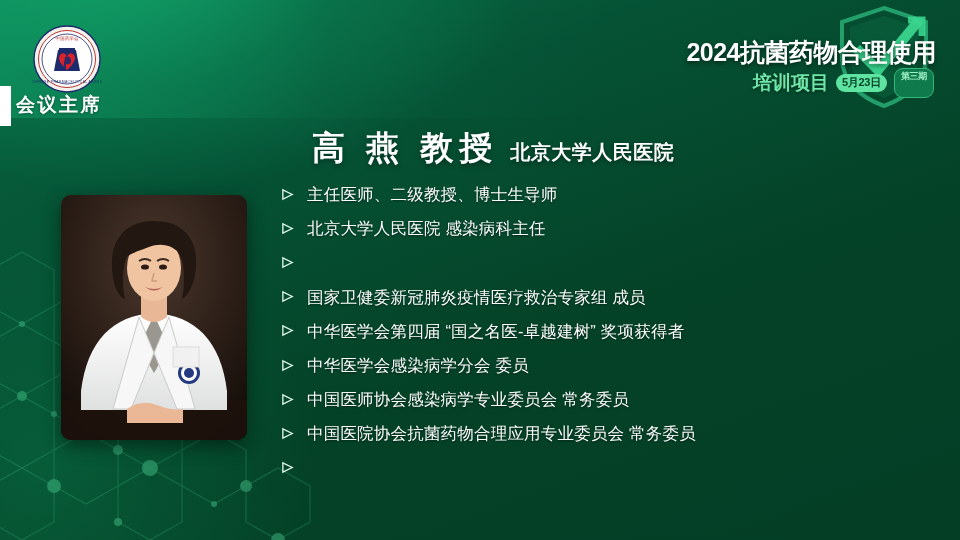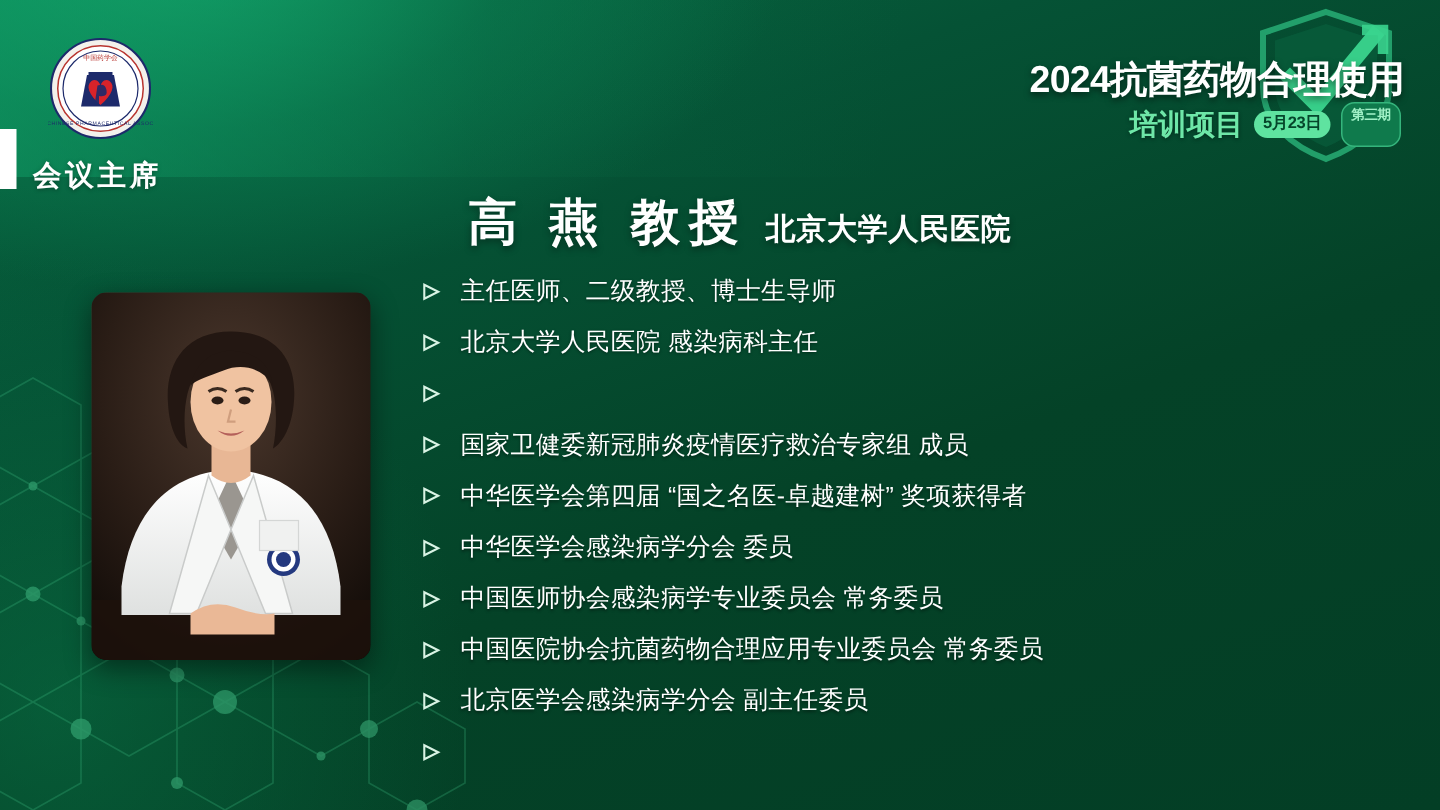--- a/index.html
+++ b/index.html
@@ -25,23 +25,23 @@
   }
   .topsheen {
     position:absolute; left:0; top:0; width:100%; height:118px;
     background:linear-gradient(100deg, rgba(16,160,104,.55) 0%, rgba(10,110,70,.22) 34%, rgba(4,60,38,0) 62%);
     pointer-events:none;
   }
 
   
   .logo-wrap { position:absolute; left:32px; top:24px; width:70px; height:70px; }
   .cml-label {
-    position:absolute; left:22px; top:92px;
+    position:absolute; left:16px; top:92px;
     font-size:19px; font-weight:bold; color:#ffffff;
-    letter-spacing:2.5px; text-shadow:0 1px 3px rgba(0,0,0,.35);margin-top:12px;
+    letter-spacing:2.5px; text-shadow:0 1px 3px rgba(0,0,0,.35);
   }
   .white-tab {
     position:absolute; left:0; top:86px; width:11px; height:40px;
     background:#ffffff;
   }
 
   
   .banner { position:absolute; right:6px; top:0; width:300px; height:112px; }
   .shield { position:absolute; right:16px; top:2px; width:108px; height:108px; opacity:.95; }
   .banner-title {
@@ -298,24 +298,16 @@
           </svg>
       </span>
       <span class="btxt">中国医院协会抗菌药物合理应用专业委员会 常务委员</span>
     </div>
     <div class="bullet">
       <span class="arrow">
         <svg viewBox="0 0 14 14" width="13" height="13">
             <path d="M2 2 L12 7 L2 12 Z" fill="none" stroke="#d9f3e4" stroke-width="1.5"></path>
           </svg>
       </span>
-      <span class="btxt">北京医学会感染病学分会 副主任委员</span>
-    </div>
-    <div class="bullet">
-      <span class="arrow">
-        <svg viewBox="0 0 14 14" width="13" height="13">
-            <path d="M2 2 L12 7 L2 12 Z" fill="none" stroke="#d9f3e4" stroke-width="1.5"></path>
-          </svg>
-      </span>
     </div>
   </div>
 
 </div>
 
 </body></html>

